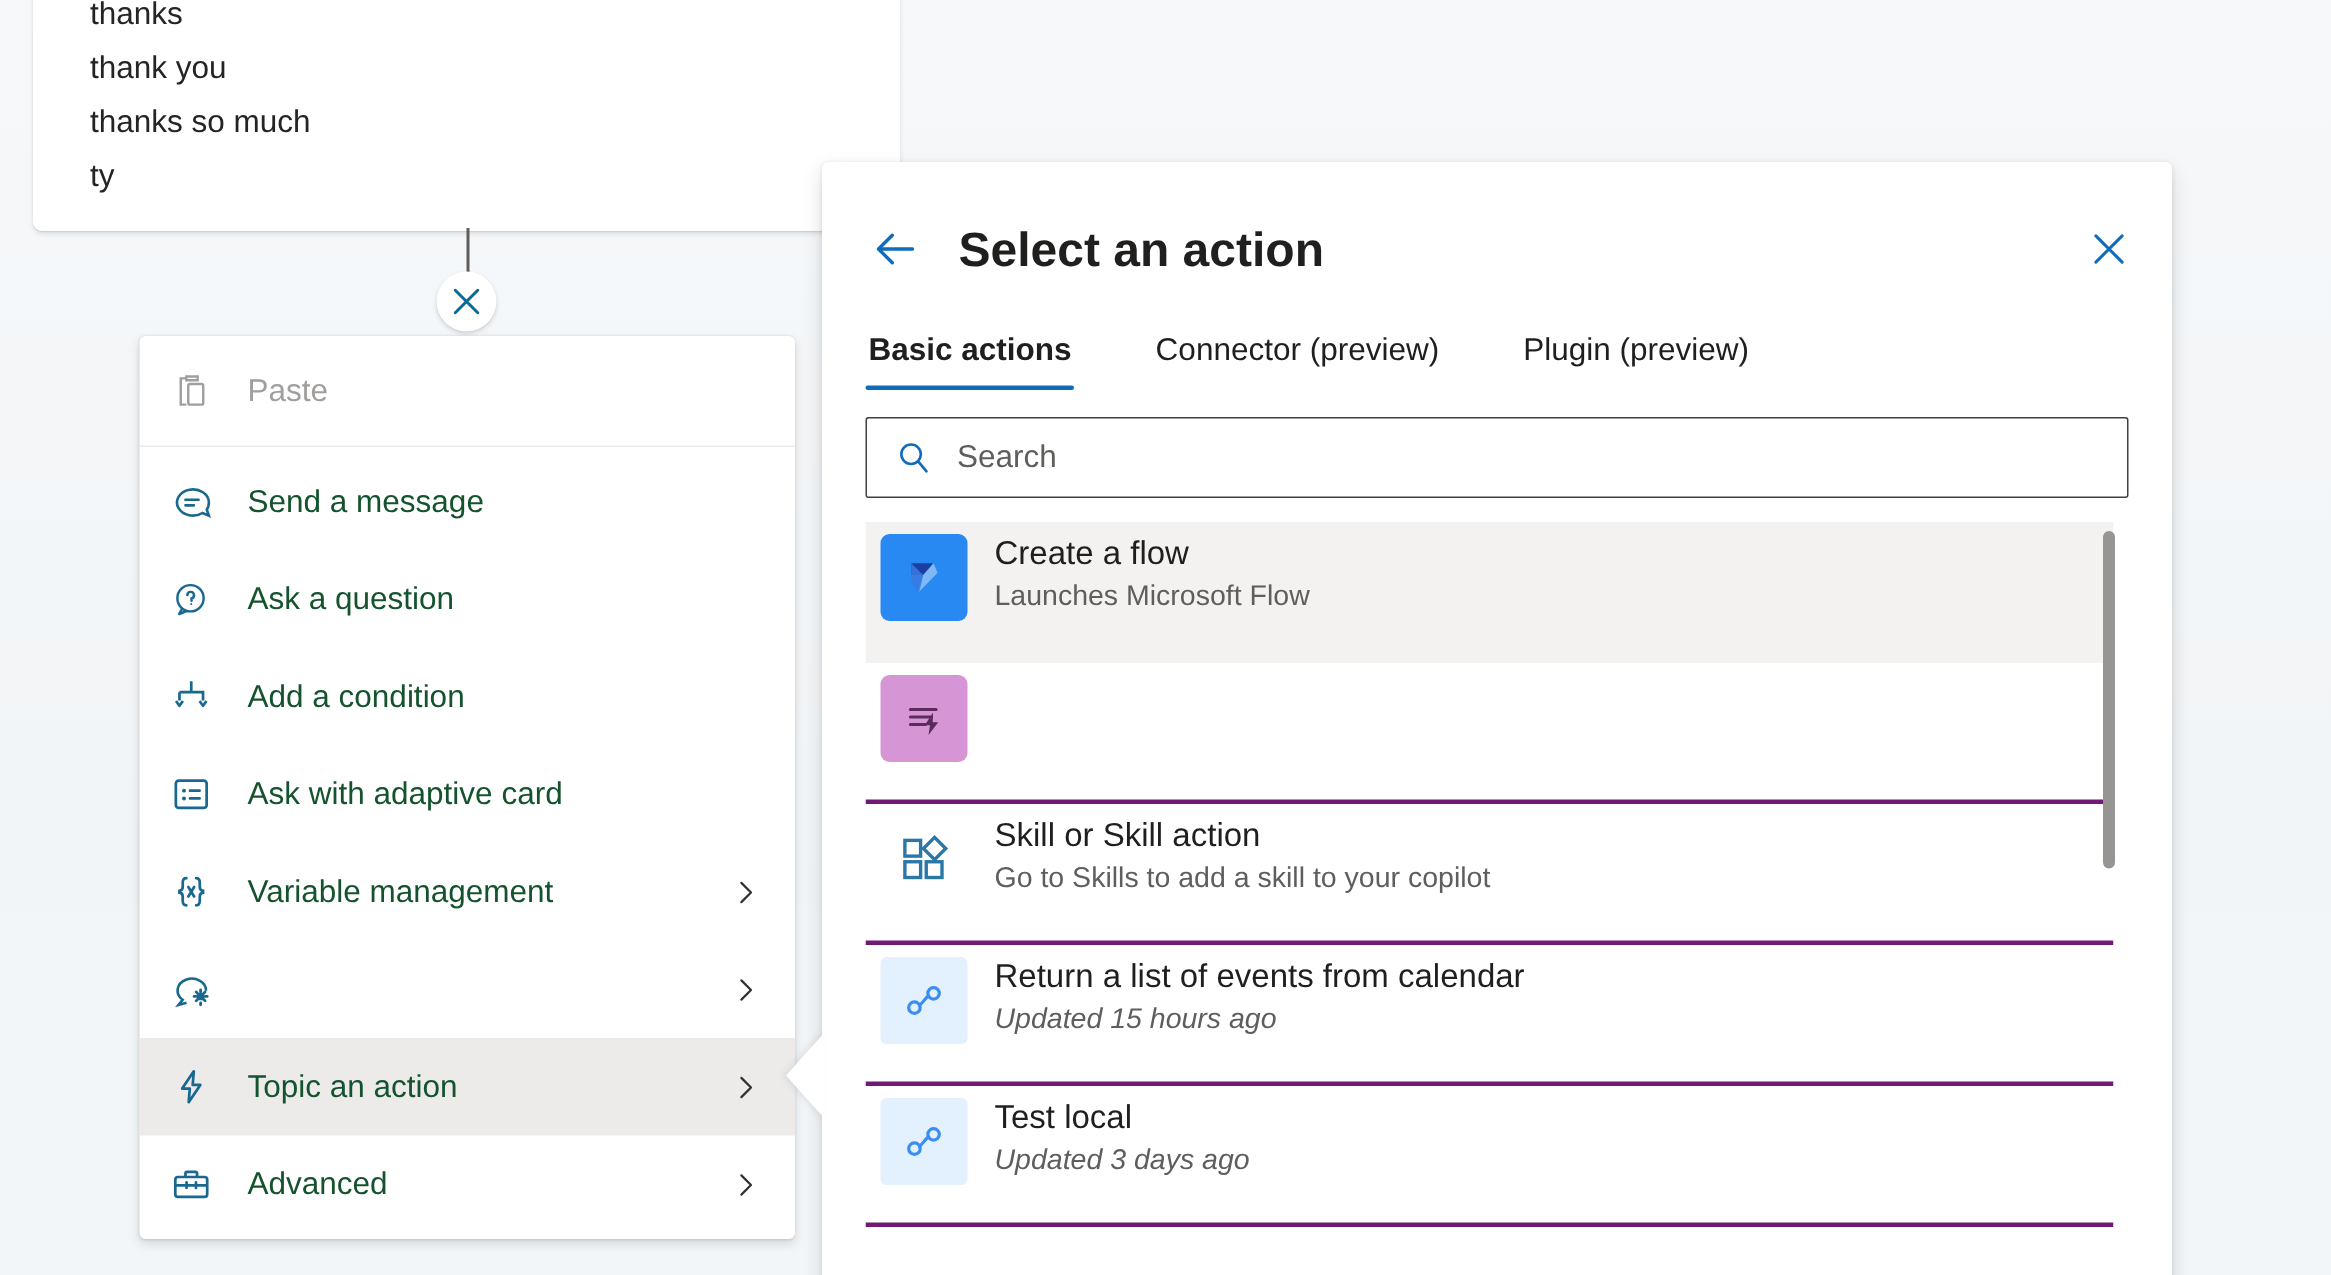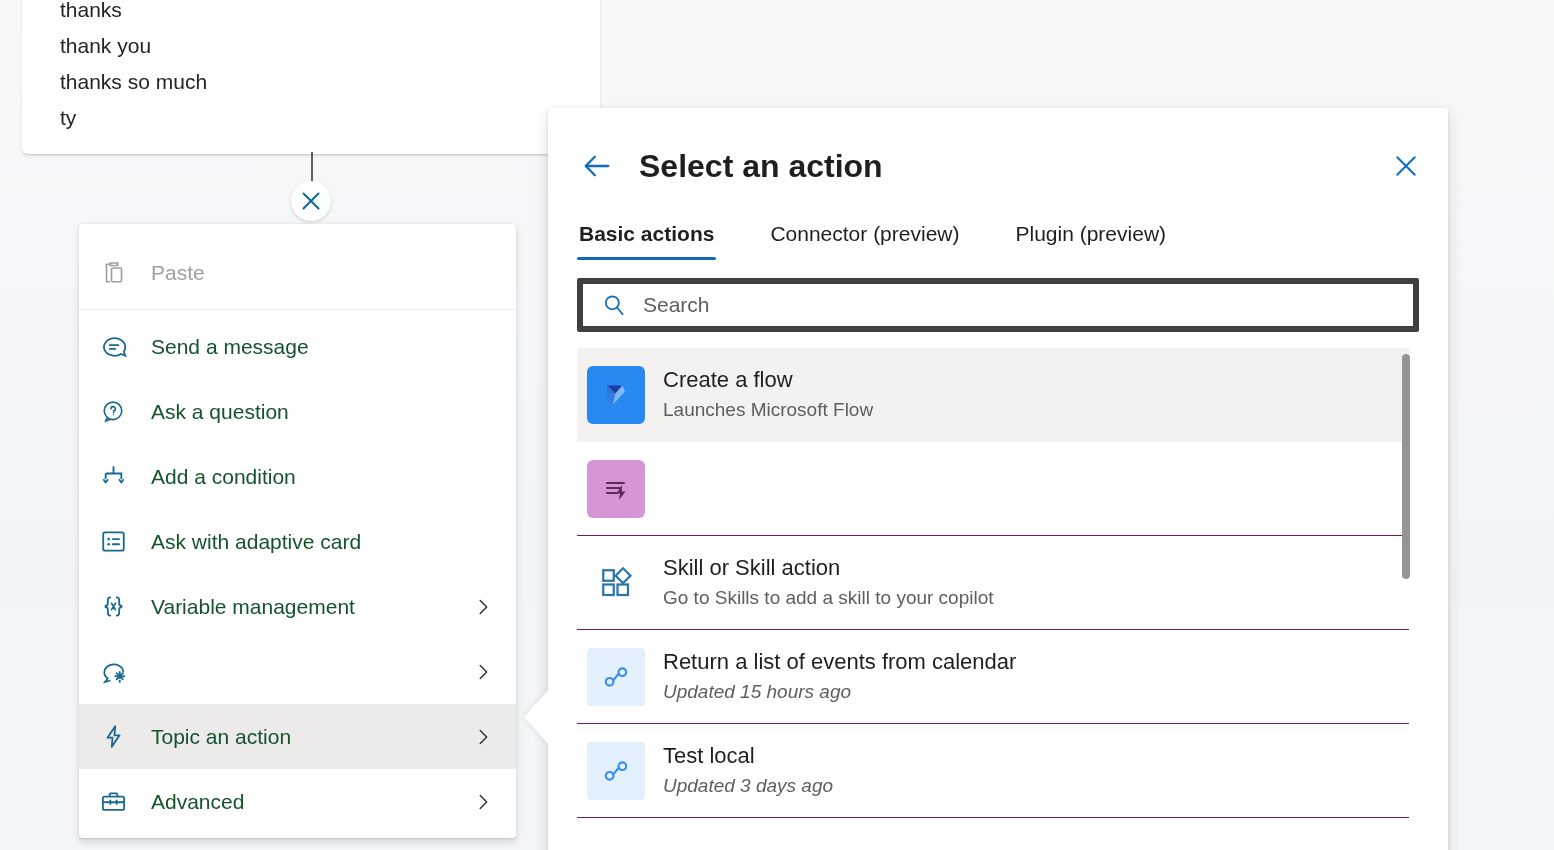--- a/index.html
+++ b/index.html
@@ -63,27 +63,27 @@
     box-shadow: 0 1.6px 3.6px rgba(0,0,0,.13), 0 0.3px 0.9px rgba(0,0,0,.10);
     display: flex;
     align-items: center;
     justify-content: center;
     cursor: pointer;
   }
 
   
   .ctx-menu {
     position: absolute;
-    left: 79px;
+    left: 93px;
     top: 224px;
     width: 437px;
     background: #ffffff;
     border-radius: 4px;
     box-shadow: 0 3.2px 7.2px rgba(0,0,0,.13), 0 0.6px 1.8px rgba(0,0,0,.11);
-    padding: 16px 0 4px 0;
+    padding: 4px 0 4px 0;
     overflow: hidden;
   }
   .ctx-item {
     display: flex;
     align-items: center;
     height: 65px;
     padding: 0 22px 0 20px;
     cursor: pointer;
     position: relative;
   }
@@ -191,21 +191,21 @@
     position: absolute;
     left: 0; right: 0; bottom: 0;
     height: 3px;
     background: #0f6cbd;
     border-radius: 2px;
   }
 
   .search-wrap {
     margin: 18px 29px 0 29px;
     height: 54px;
-    border: 6px solid #404040;
+    border: 1px solid #404040;
     border-radius: 2px;
     display: flex;
     align-items: center;
     padding: 0 16px;
     background: #ffffff;
     justify-content: center;
   }
   .search-wrap .s-ico {
     width: 30px;
     display: flex; align-items: center; justify-content: center;
@@ -231,25 +231,25 @@
     padding-left: 29px;
     padding-right: 0;
   }
   .list {
     height: 100%;
     overflow: hidden;
     width: 832px;
   }
   .row {
     display: flex;
-    align-items: center;
+    align-items: flex-start;
     min-height: 94px;
     padding: 8px 16px 8px 10px;
     cursor: pointer;
-    border-bottom: 1px solid #701a75;
+    border-bottom: 3px solid #701a75;
     background: #ffffff;
   }
   .row.highlight { background: #f3f2f1; border-bottom-color: transparent; }
   .row .r-ico {
     width: 58px; min-width: 58px; height: 58px;
     margin-right: 18px;
     display: flex; align-items: center; justify-content: center;
   }
   .r-text { display: flex; flex-direction: column; gap: 5px; }
   .r-title { font-size: 22px; color: #201f1e; line-height: 1.2; white-space: nowrap;}

